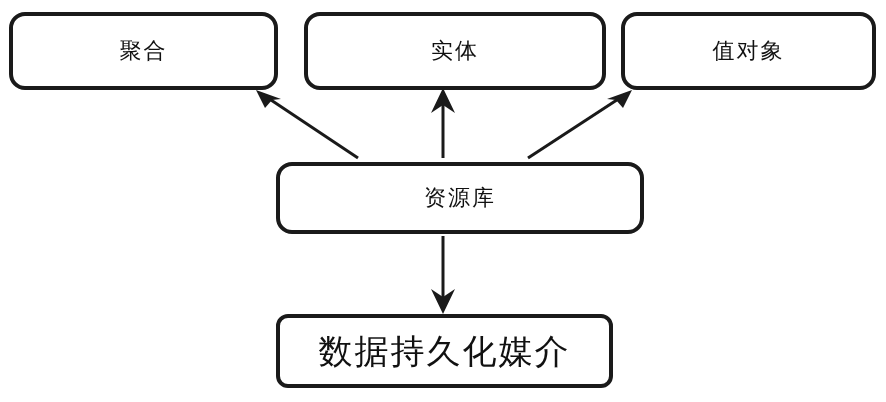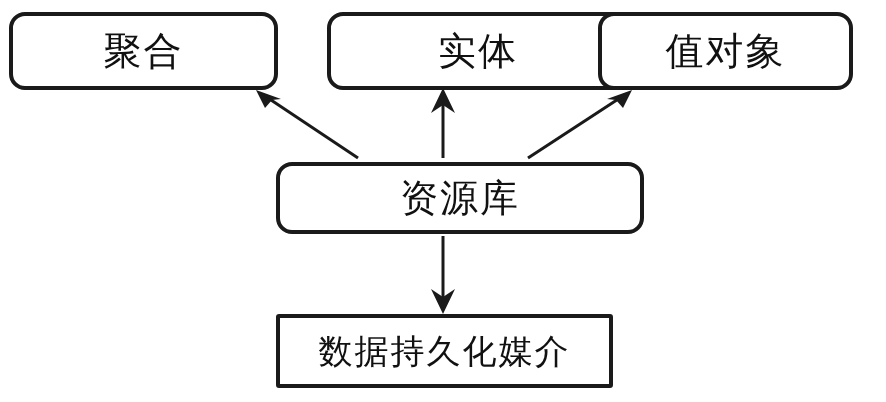--- a/index.html
+++ b/index.html
@@ -27,32 +27,32 @@
     position: absolute;
     box-sizing: border-box;
     background: #ffffff;
     border: 4px solid #1a1a1a;
     display: flex;
     align-items: center;
     justify-content: center;
     z-index: 2;
   }
   .node.rounded { border-radius: 16px; }
-  .node.square  { border-radius: 3px; }
+  .node.square  { border-radius: 12px; }
   .node-label {
     color: #111111;
-    font-size: 38px;
+    font-size: 22px;
     line-height: 1;
     letter-spacing: 2px;
     white-space: nowrap;
     font-family: "DejaVu Serif", "Liberation Serif", serif;
   }
   #node-aggregate   { left: 9px;   top: 12px;  width: 269px; height: 78px; }
-  #node-entity      { left: 327px; top: 12px;  width: 302px; height: 78px; }
-  #node-valueobject { left: 598px; top: 12px;  width: 255px; height: 78px; }
+  #node-entity      { left: 304px; top: 12px;  width: 302px; height: 78px; }
+  #node-valueobject { left: 621px; top: 12px;  width: 255px; height: 78px; }
   #node-repository  { left: 276px; top: 162px; width: 368px; height: 72px; }
   #node-persistence { left: 276px; top: 314px; width: 337px; height: 74px; }
   #node-persistence .node-label { font-size: 34px; }
 </style>
 </head>
 <body>
 
 <div id="canvas">
 
   <svg id="edges" viewBox="0 0 886 402" width="886" height="402">

